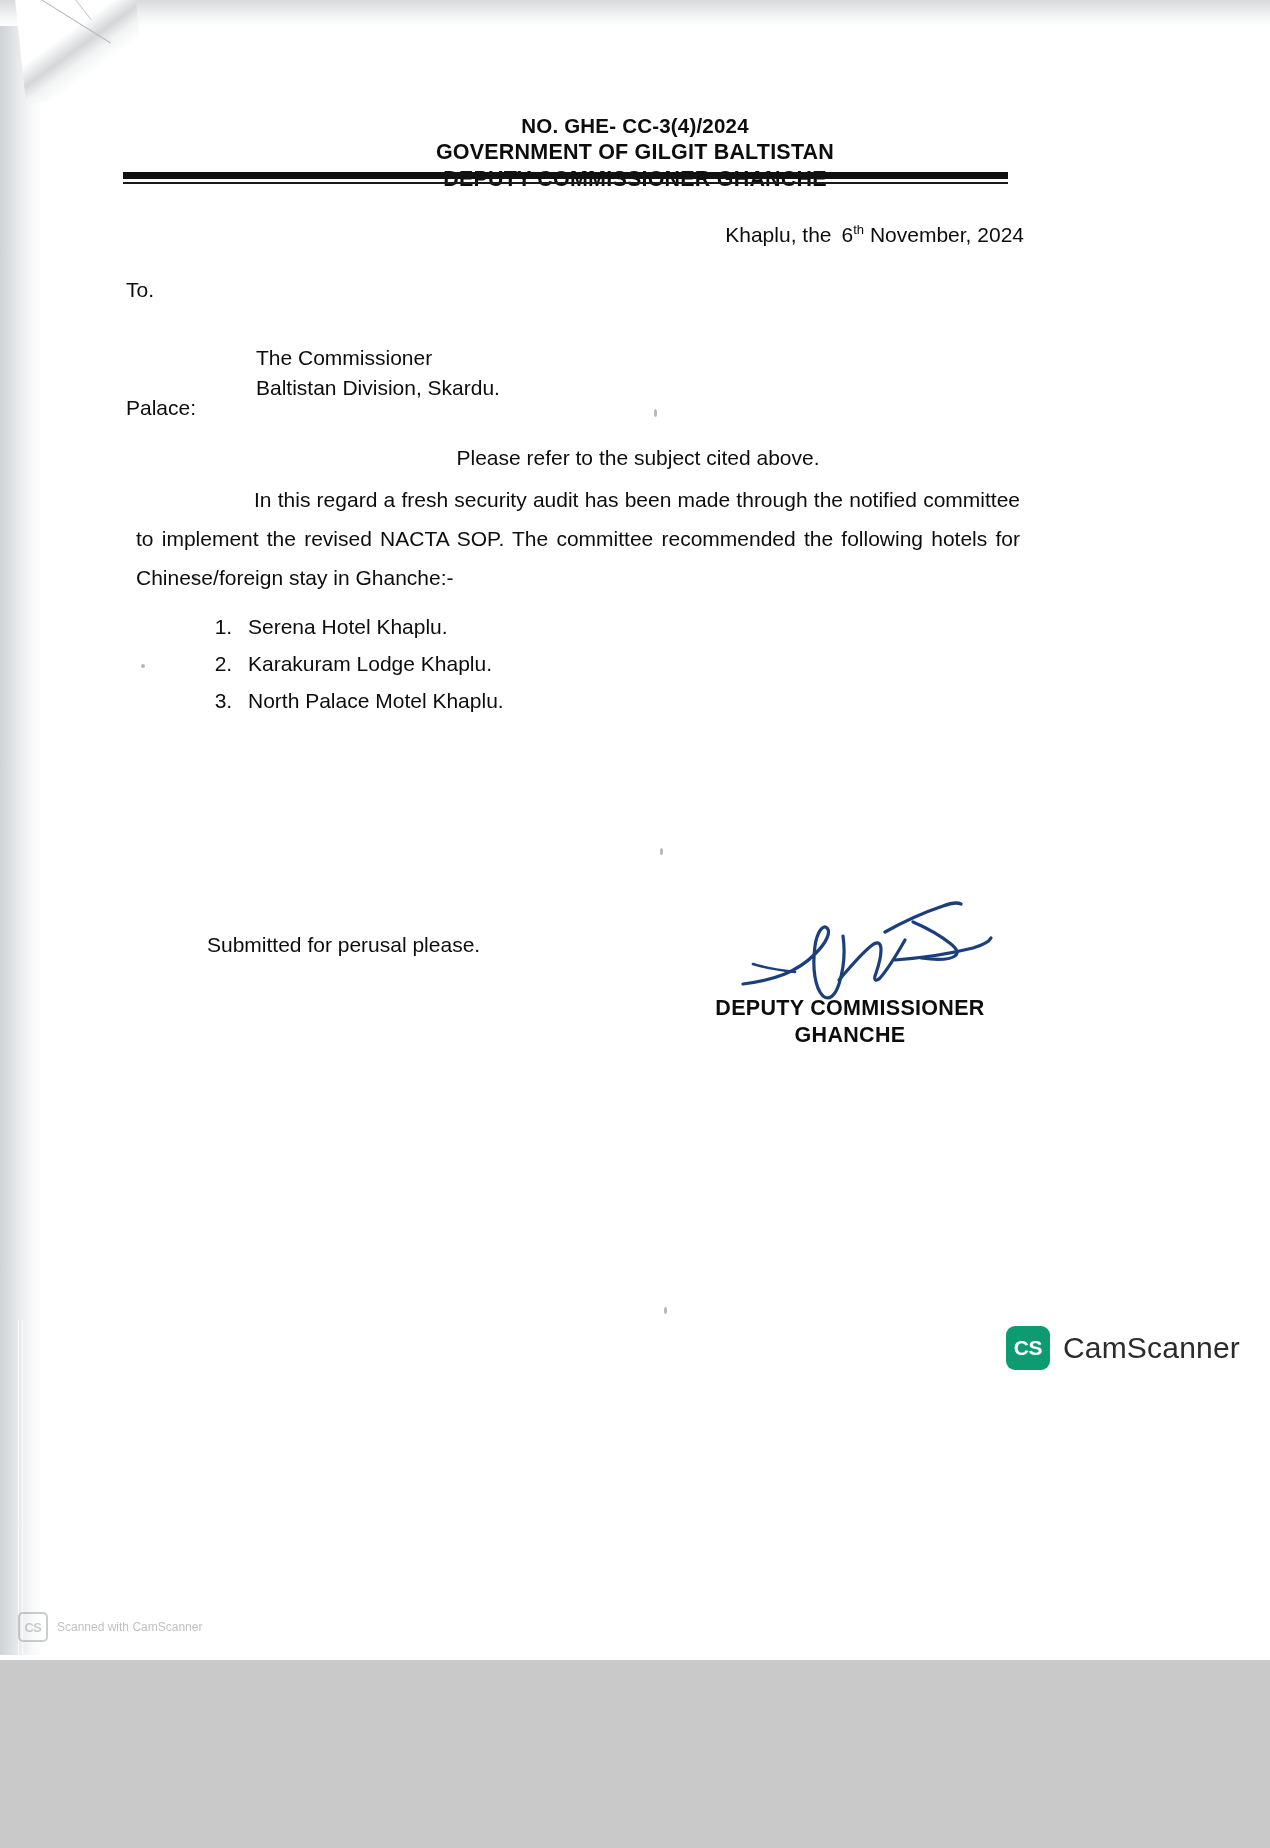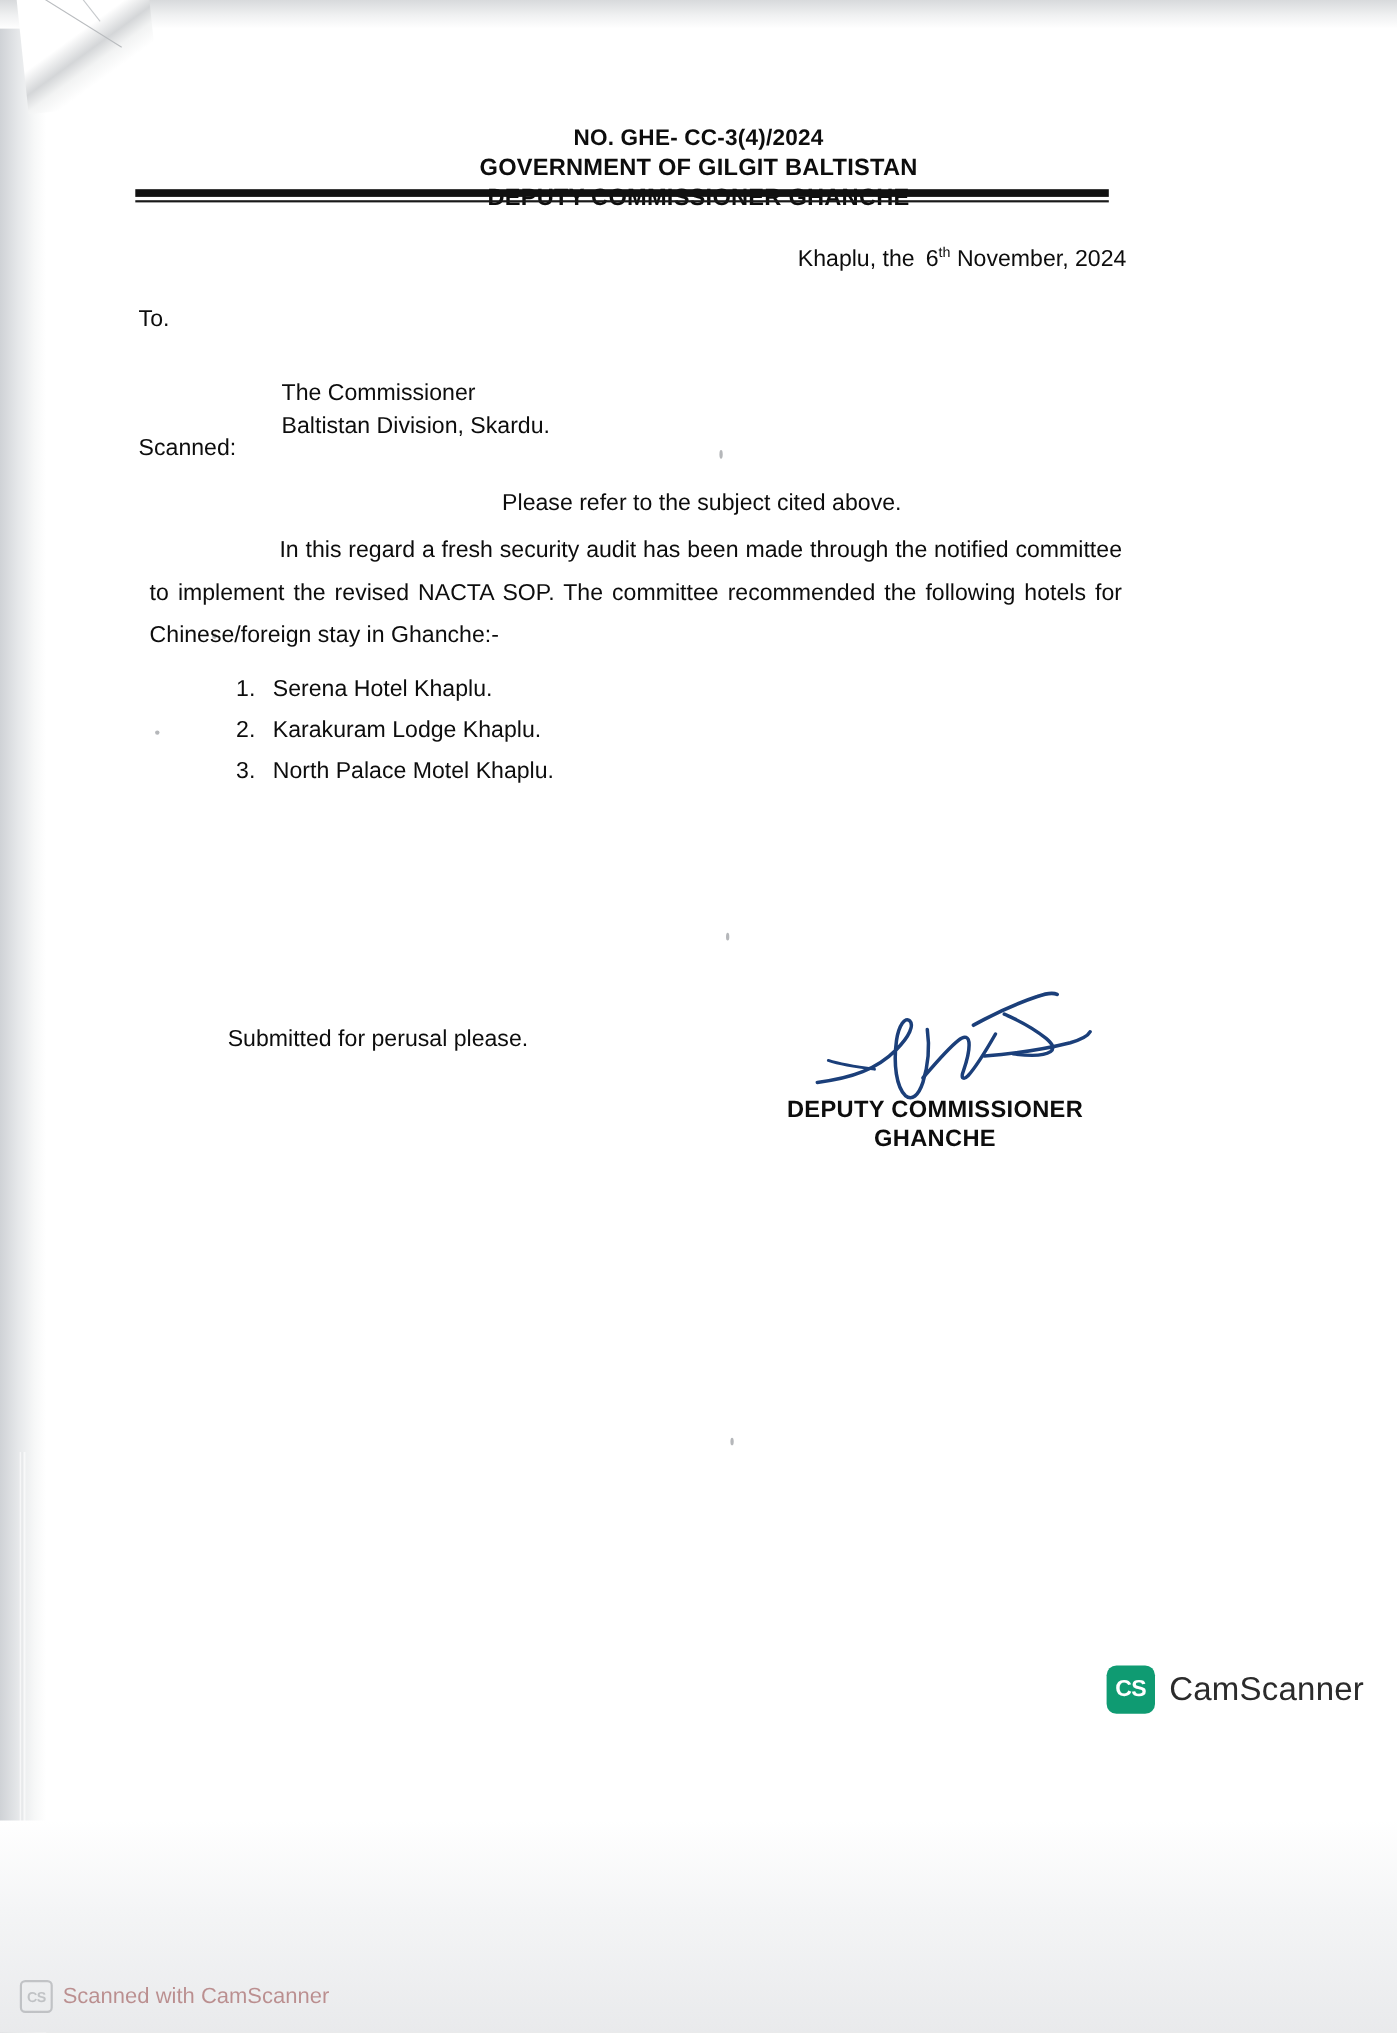--- a/index.html
+++ b/index.html
@@ -6,21 +6,21 @@
     margin: 0;
     padding: 0;
     background: #c9c9c9;
   }
   body {
     font-family: "Liberation Sans", sans-serif;
   }
   .page {
     position: relative;
     width: 1270px;
-    height: 1848px;
+    height: 1660px;
     margin: 0 auto;
     background: #ffffff;
     overflow: hidden;
     color: #0d0d0d;
   }
   
   .scan-edge-left {
     position: absolute;
     left: 0; top: 0;
     width: 42px; height: 1848px;
@@ -246,22 +246,22 @@
     border-radius: 5px;
     color: #8d9094;
     font-weight: bold;
     font-size: 13px;
     display: flex;
     align-items: center;
     justify-content: center;
     letter-spacing: -0.5px;
   }
   .cs-footer-text {
-    font-size: 20px;
-    color: #7f1d1d;
+    font-size: 12px;
+    color: #737373;
   }
 </style>
 </head>
 <body>
 
 <div class="page">
 
   <div class="scan-edge-left"></div>
   <div class="scan-edge-top"></div>
   <div class="scan-corner"></div>
@@ -284,21 +284,21 @@
   <div class="date-line">
     <span>Khaplu, the</span><span class="date-gap"></span><span>6</span><sup>th</sup> <span>November, 2024</span>
   </div>
 
   <div class="to-label">To.</div>
   <div class="addressee">
     <div>The Commissioner</div>
     <div>Baltistan Division, Skardu.</div>
   </div>
 
-  <div class="subject-label">Scanned:</div>
+  <div class="subject-label">Palace:</div>
 
   <div class="para para-1">Please refer to the subject cited above.</div>
   <div class="para para-2">In this regard a fresh security audit has been made through the notified committee to implement the revised NACTA SOP. The committee recommended the following hotels for Chinese/foreign stay in Ghanche:-</div>
 
   <ol class="hotel-list">
     <li>Serena Hotel Khaplu.</li>
     <li>Karakuram Lodge Khaplu.</li>
     <li>North Palace Motel Khaplu.</li>
   </ol>
 

